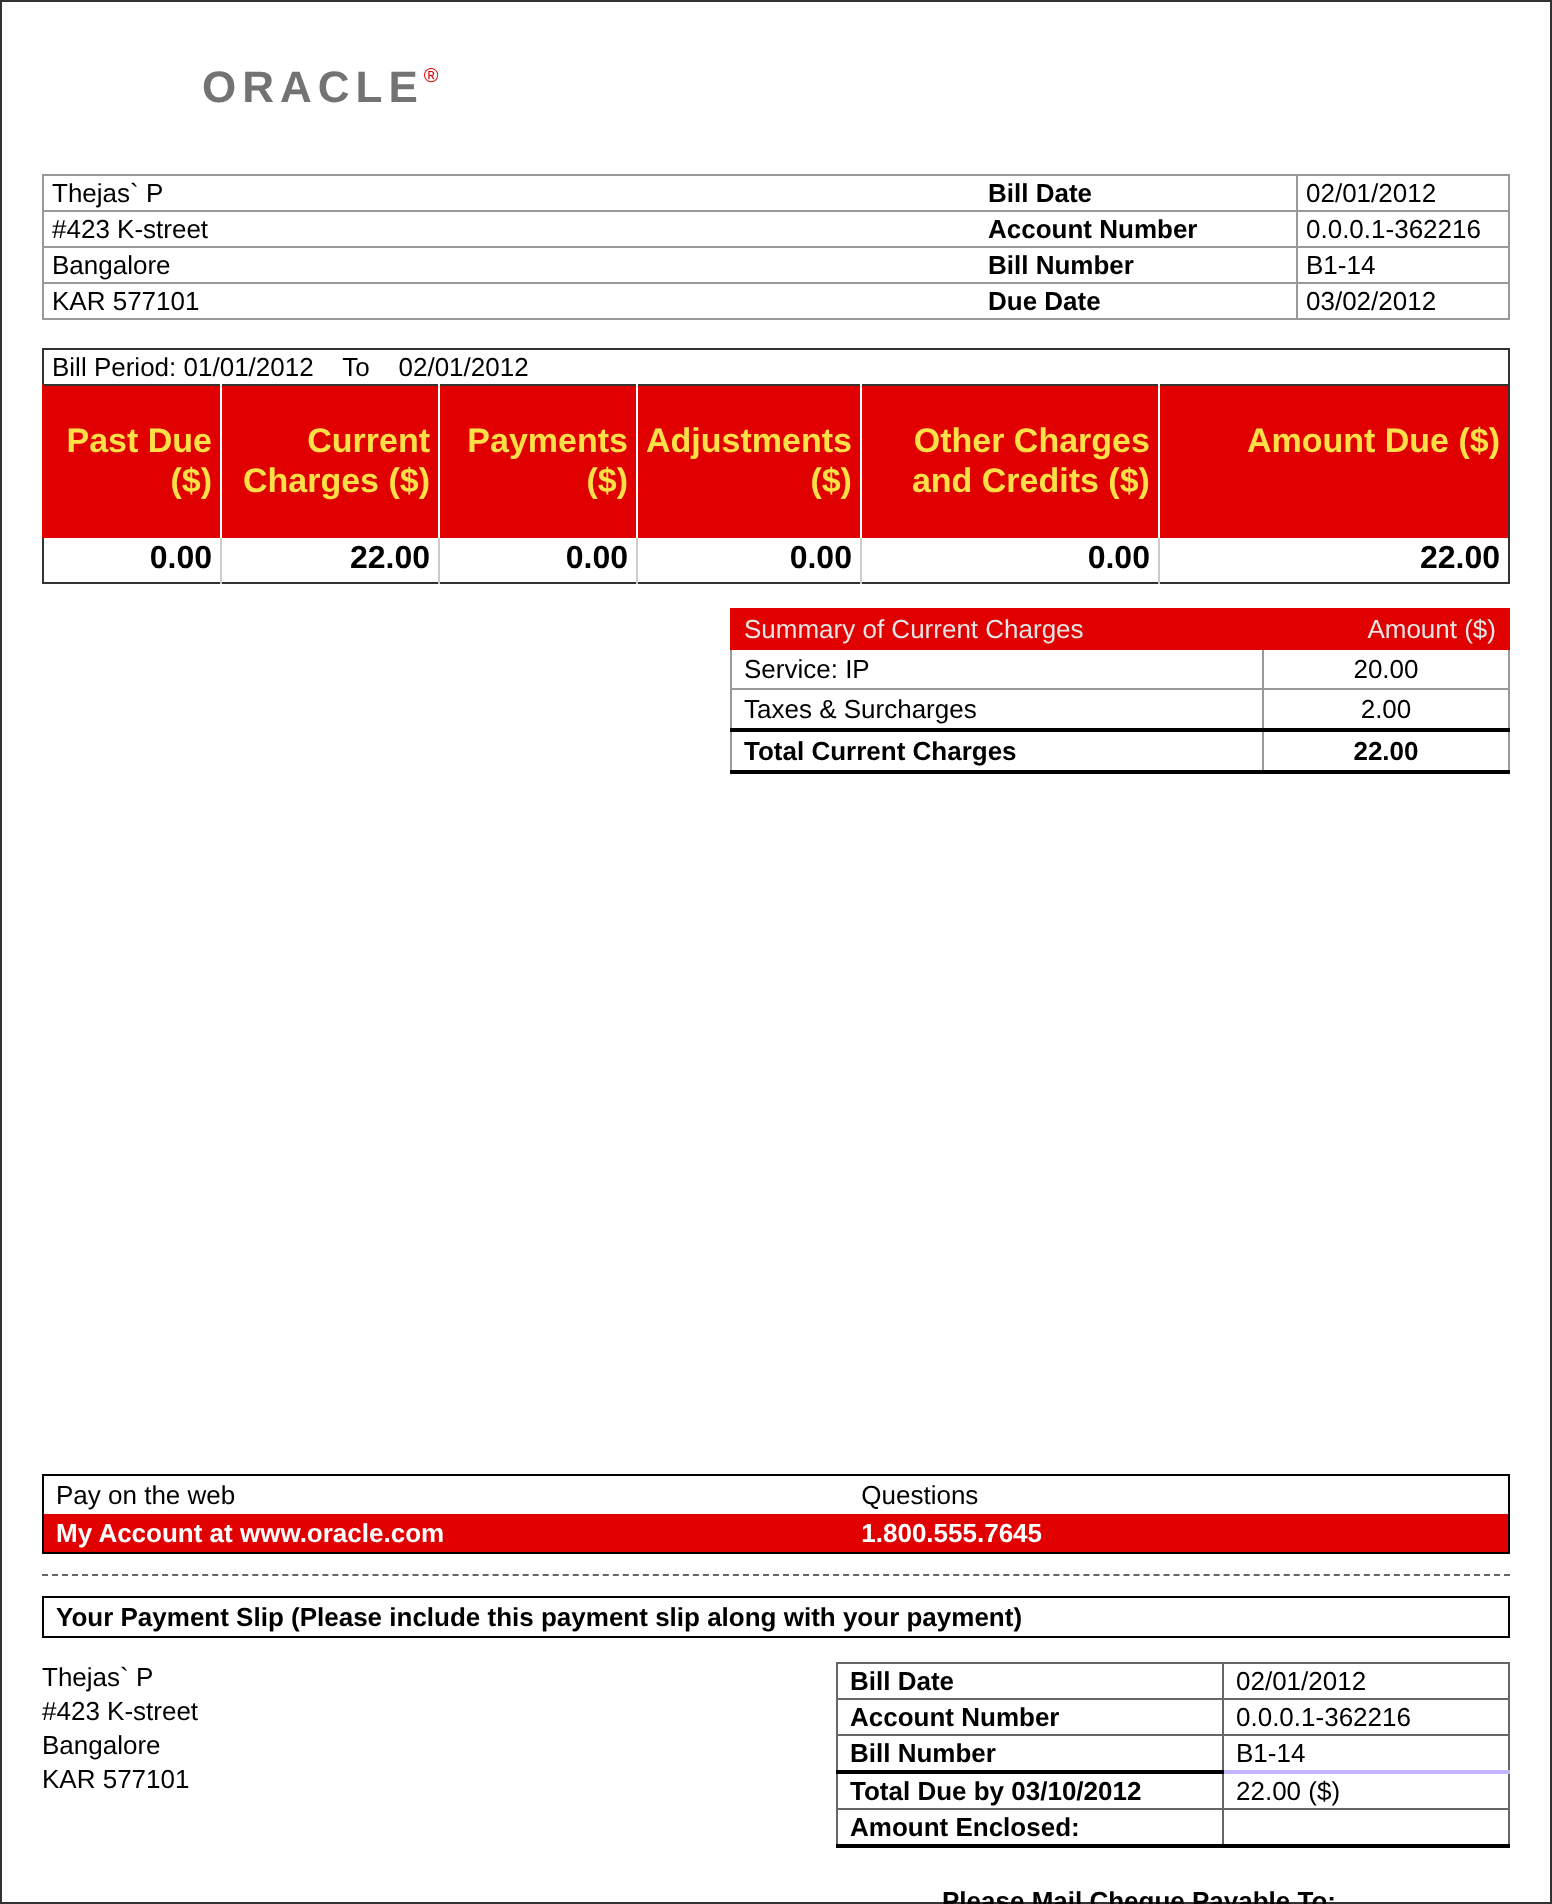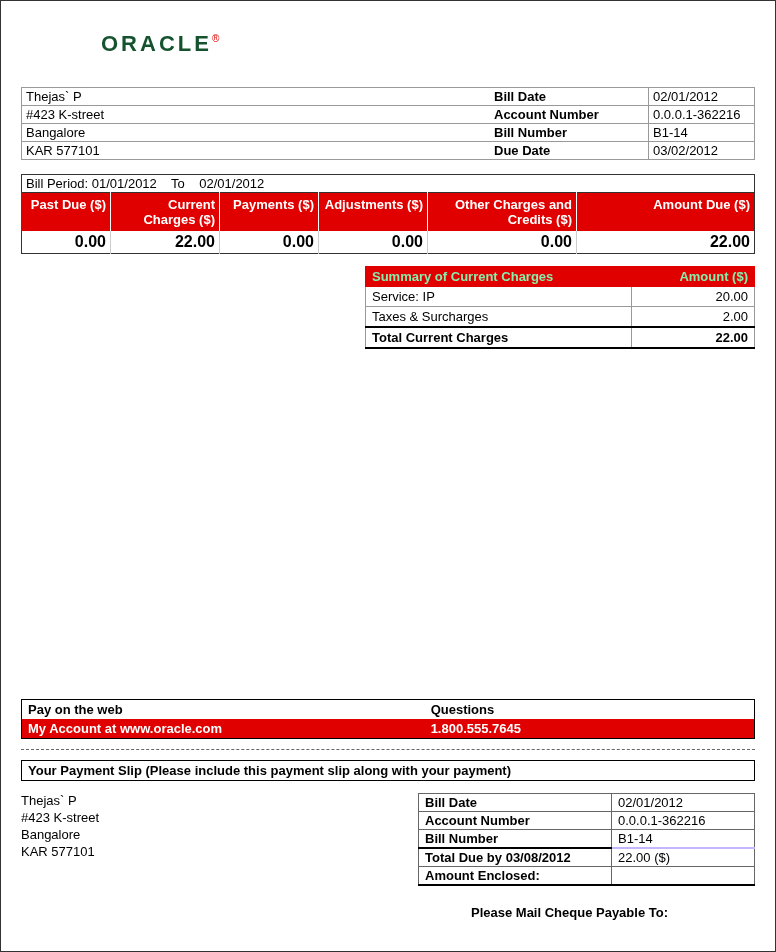--- a/index.html
+++ b/index.html
@@ -21,21 +21,21 @@
     position: relative;
   }
   .logo {
     margin-left: 80px;
     margin-bottom: 30px;
   }
   .logo-text {
     font-family: Arial, sans-serif;
     font-weight: bold;
     font-size: 22px;
-    color: #14532d;
+    color: #737373;
     letter-spacing: 3px;
     display: inline-block;
   }
   .logo-r {
     font-size: 10px;
     color: #e00000;
     vertical-align: top;
     position: relative;
     top: 2px;
   }
@@ -63,24 +63,24 @@
     width: 100%;
     box-sizing: border-box;
   }
   
   .charges {
     width: 100%;
     border: 1px solid #333;
   }
   .charges th {
     background: #e00000;
-    color: #ffffff;
-    font-weight: bold;
-    font-size: 13px;
-    padding: 4px 4px;
+    color: #fde047;
+    font-weight: bold;
+    font-size: 17px;
+    padding: 18px 4px;
     text-align: right;
     vertical-align: top;
     border-left: 1px solid #fff;
   }
   .charges th:first-child {
     border-left: 1px solid #e00000;
     text-align: left;
   }
   .charges td {
     padding: 2px 4px;
@@ -98,48 +98,48 @@
     margin-top: 12px;
     display: flex;
     justify-content: flex-end;
   }
   .summary {
     width: 390px;
     border-collapse: collapse;
   }
   .summary th {
     background: #e00000;
-    color: #86efac;
-    font-weight: bold;
+    color: #e5e5e5;
+    font-weight: normal;
     padding: 2px 6px;
     border: 1px solid #e00000;
   }
   .summary th.lbl { text-align: left; }
   .summary th.amt { text-align: right; }
   .summary td {
     padding: 2px 6px;
     border: 1px solid #999;
   }
-  .summary td.amt { text-align: right; }
+  .summary td.amt { text-align: center; }
   .summary tr.total td {
     font-weight: bold;
     border-top: 2px solid #000;
     border-bottom: 2px solid #000;
   }
   
   .contact-table {
     width: 100%;
     margin-top: 350px;
     border: 1px solid #000;
   }
   .contact-table td {
     padding: 2px 6px;
   }
   .contact-table .hdr td {
-    font-weight: bold;
+    font-weight: normal;
     background: #fff;
   }
   .contact-table .redrow td {
     background: #e00000;
     color: #fff;
     font-weight: bold;
   }
   
   .dashed {
     border: none;
@@ -303,21 +303,21 @@
       </tr>
       <tr>
         <td class="lbl">Account Number</td>
         <td class="val">0.0.0.1-362216</td>
       </tr>
       <tr>
         <td class="lbl">Bill Number</td>
         <td class="val">B1-14</td>
       </tr>
       <tr>
-        <td class="lbl" style="border-top:2px solid #000">Total Due by 03/08/2012</td>
+        <td class="lbl" style="border-top:2px solid #000">Total Due by 03/10/2012</td>
         <td class="val" style="border-top:2px solid #c4b5fd">22.00 ($)</td>
       </tr>
       <tr>
         <td class="lbl" style="border-bottom:2px solid #000">Amount Enclosed:</td>
         <td class="val" style="border-bottom:2px solid #000"></td>
       </tr>
     </tbody>
       </table>
   </div>
 

